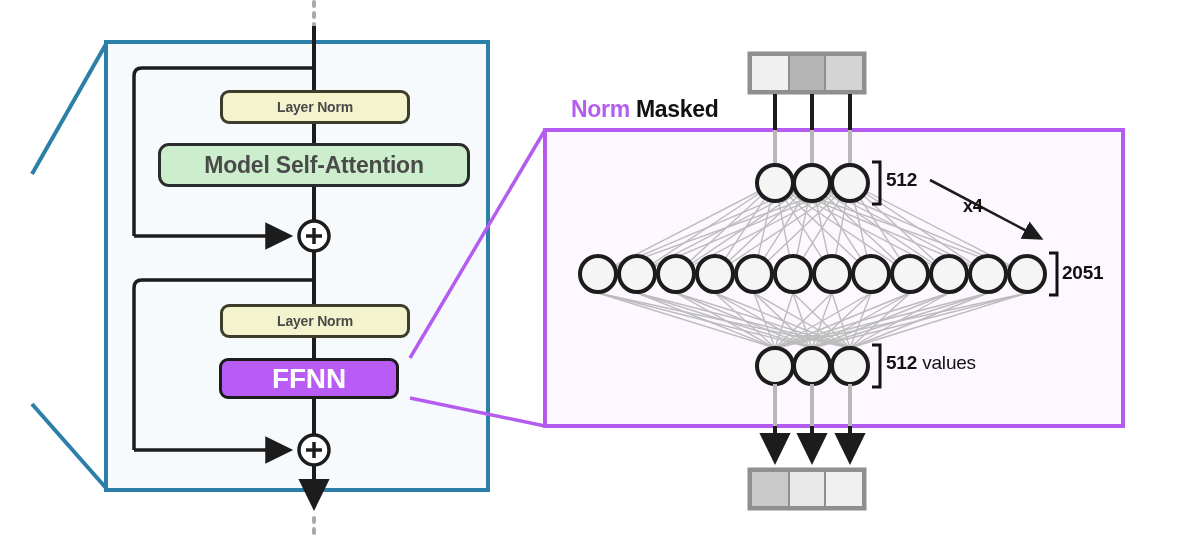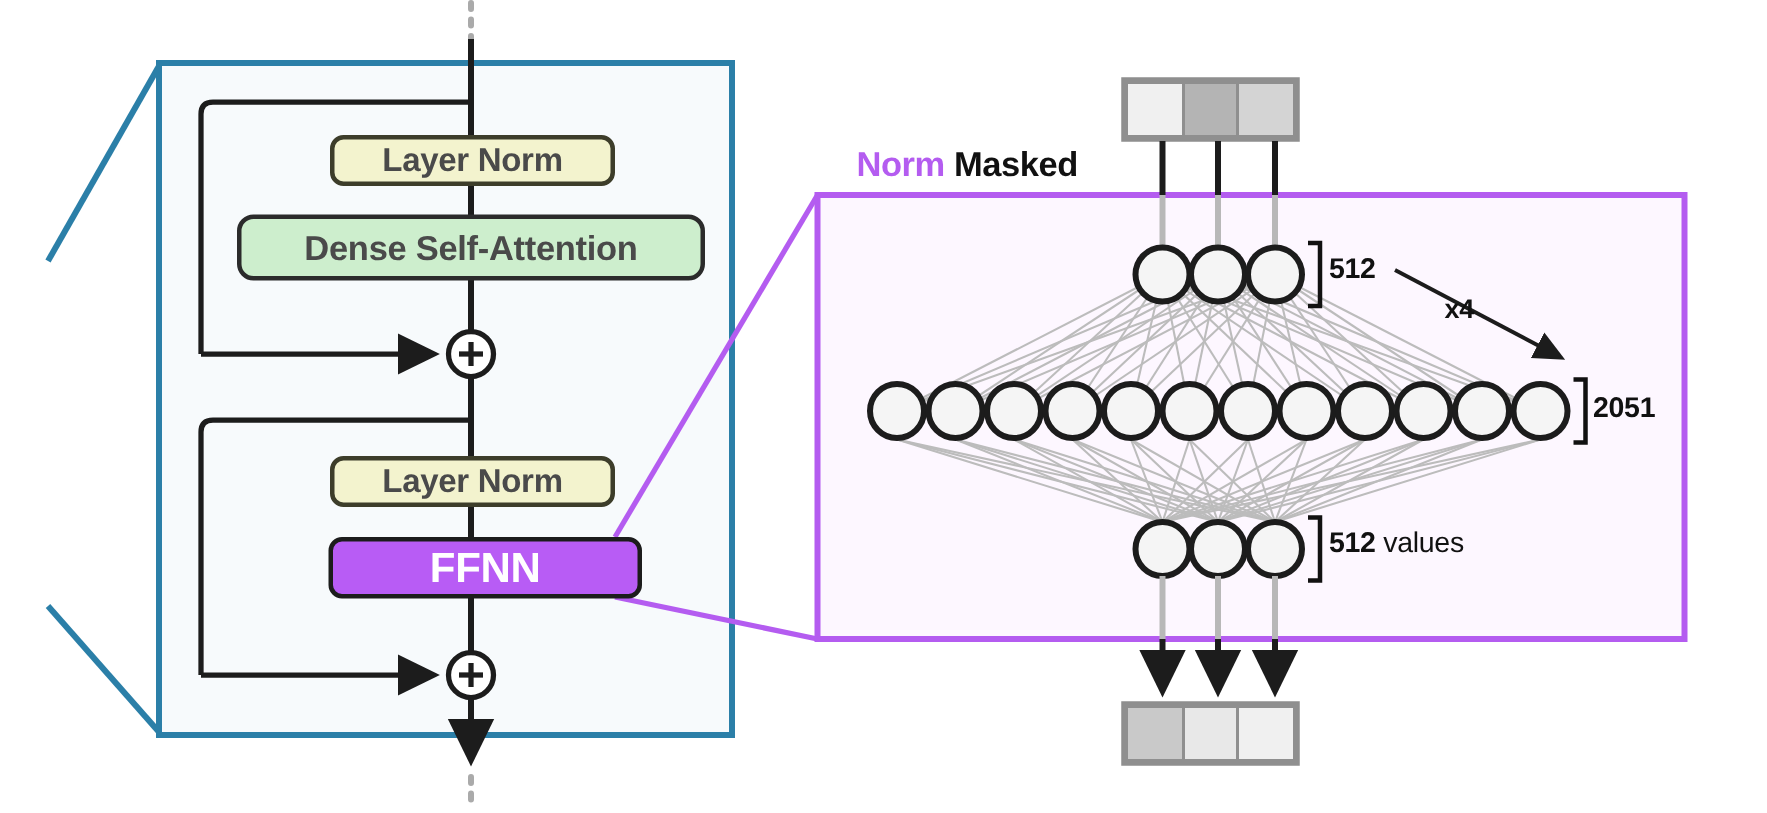--- a/index.html
+++ b/index.html
@@ -31,21 +31,21 @@
     justify-content: center;
     font-weight: bold;
     letter-spacing: -0.2px;
     white-space: nowrap;
   }
   .nodebox.layernorm {
     background: #f3f3ce;
     border: 3px solid #3d3d2a;
     border-radius: 9px;
     color: #4a4a4a;
-    font-size: 22px;
+    font-size: 14px;
   }
   .nodebox.attention {
     background: #cdeecd;
     border: 3px solid #2b2b2b;
     border-radius: 11px;
     color: #4a4a4a;
     font-size: 23px;
   }
   .nodebox.ffnn {
     background: #b85cf5;
@@ -136,25 +136,25 @@
 
     <g>
       <circle cx="314" cy="450" r="15" fill="#ffffff" stroke="#1c1c1c" stroke-width="3.5"></circle>
       <line x1="306" y1="450" x2="322" y2="450" stroke="#1c1c1c" stroke-width="3.5"></line>
       <line x1="314" y1="442" x2="314" y2="458" stroke="#1c1c1c" stroke-width="3.5"></line>
     </g>
   </svg>
 
   <div class="nodebox layernorm" style="left:220px; top:90px; width:190px; height:34px;">Layer Norm</div>
 
-  <div class="nodebox attention" style="left:158px; top:143px; width:312px; height:44px;">Dense Self-Attention</div>
+  <div class="nodebox attention" style="left:158px; top:143px; width:312px; height:44px;">Model Self-Attention</div>
 
   <div class="nodebox layernorm" style="left:220px; top:304px; width:190px; height:34px;">Layer Norm</div>
 
-  <div class="nodebox ffnn" style="left:219px; top:358px; width:209px; height:41px;">FFNN</div>
+  <div class="nodebox ffnn" style="left:219px; top:358px; width:180px; height:41px;">FFNN</div>
 
   <svg class="layer" viewBox="0 0 1178 542">
 
     <g>
       <rect x="748" y="52" width="118" height="42" fill="#8f8f8f" stroke="#8f8f8f" stroke-width="1"></rect>
       <rect x="752" y="56" width="36" height="34" fill="#f0f0f0"></rect>
       <rect x="790" y="56" width="34" height="34" fill="#b4b4b4"></rect>
       <rect x="826" y="56" width="36" height="34" fill="#d4d4d4"></rect>
     </g>
 

